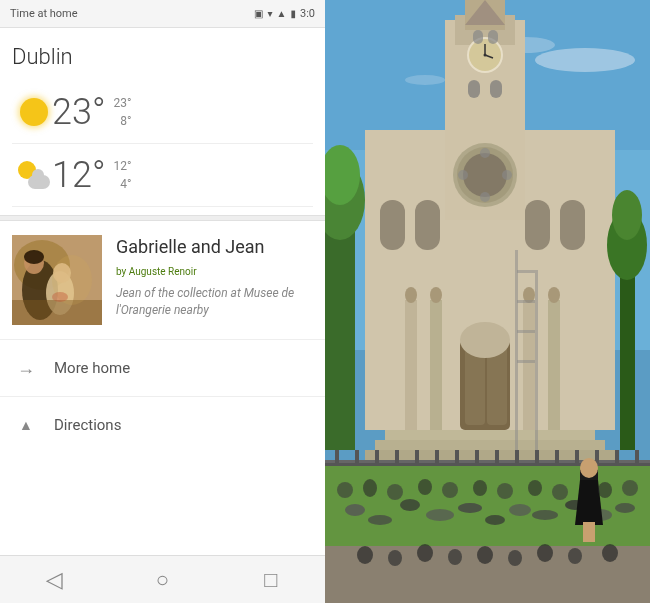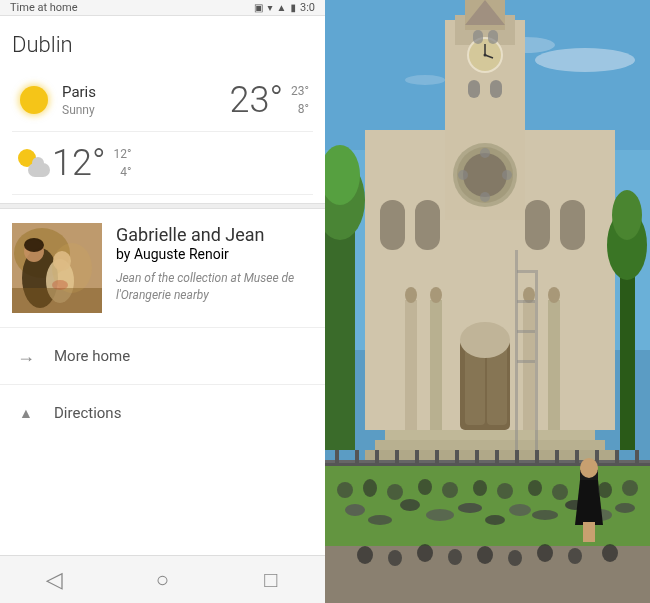--- a/index.html
+++ b/index.html
@@ -18,21 +18,21 @@
       height: 603px;
       background: #fff;
       display: flex;
       flex-direction: column;
       flex-shrink: 0;
     }
 
     
     .status-bar {
       background: #f5f5f5;
-      height: 16px;
+      height: 28px;
       display: flex;
       align-items: center;
       justify-content: space-between;
       padding: 0 10px;
       border-bottom: 1px solid #e0e0e0;
     }
     .status-bar-left {
       font-size: 11px;
       color: #555;
     }
@@ -127,25 +127,25 @@
     }
     .art-info {
       margin-left: 14px;
       flex: 1;
     }
     .art-title {
       font-size: 18px;
       font-weight: 400;
       color: #333;
       line-height: 1.3;
-      margin-bottom: 0;
+      margin-bottom: 8px;
     }
     .art-artist {
-      font-size: 14px;
-      color: #000000;
+      font-size: 10px;
+      color: #4d7c0f;
       margin-bottom: 8px;
     }
     .art-description {
       font-size: 12px;
       color: #888;
       font-style: italic;
       line-height: 1.4;
     }
 
     
@@ -264,24 +264,20 @@
       <span>3:0</span>
     </div>
   </div>
 
   <div class="weather-section">
     <div class="weather-title">Dublin</div>
 
     <div class="weather-row">
       <div class="weather-icon">
         <div class="sun-icon"></div>
-      </div>
-      <div class="weather-city-info">
-        <div class="city-name">Paris</div>
-        <div class="city-condition">Sunny</div>
       </div>
       <div class="weather-temp-main">23°</div>
       <div class="weather-temp-range">
         <span>23°</span>
         <span>8°</span>
       </div>
     </div>
 
     <div class="weather-row">
       <div class="weather-icon">

